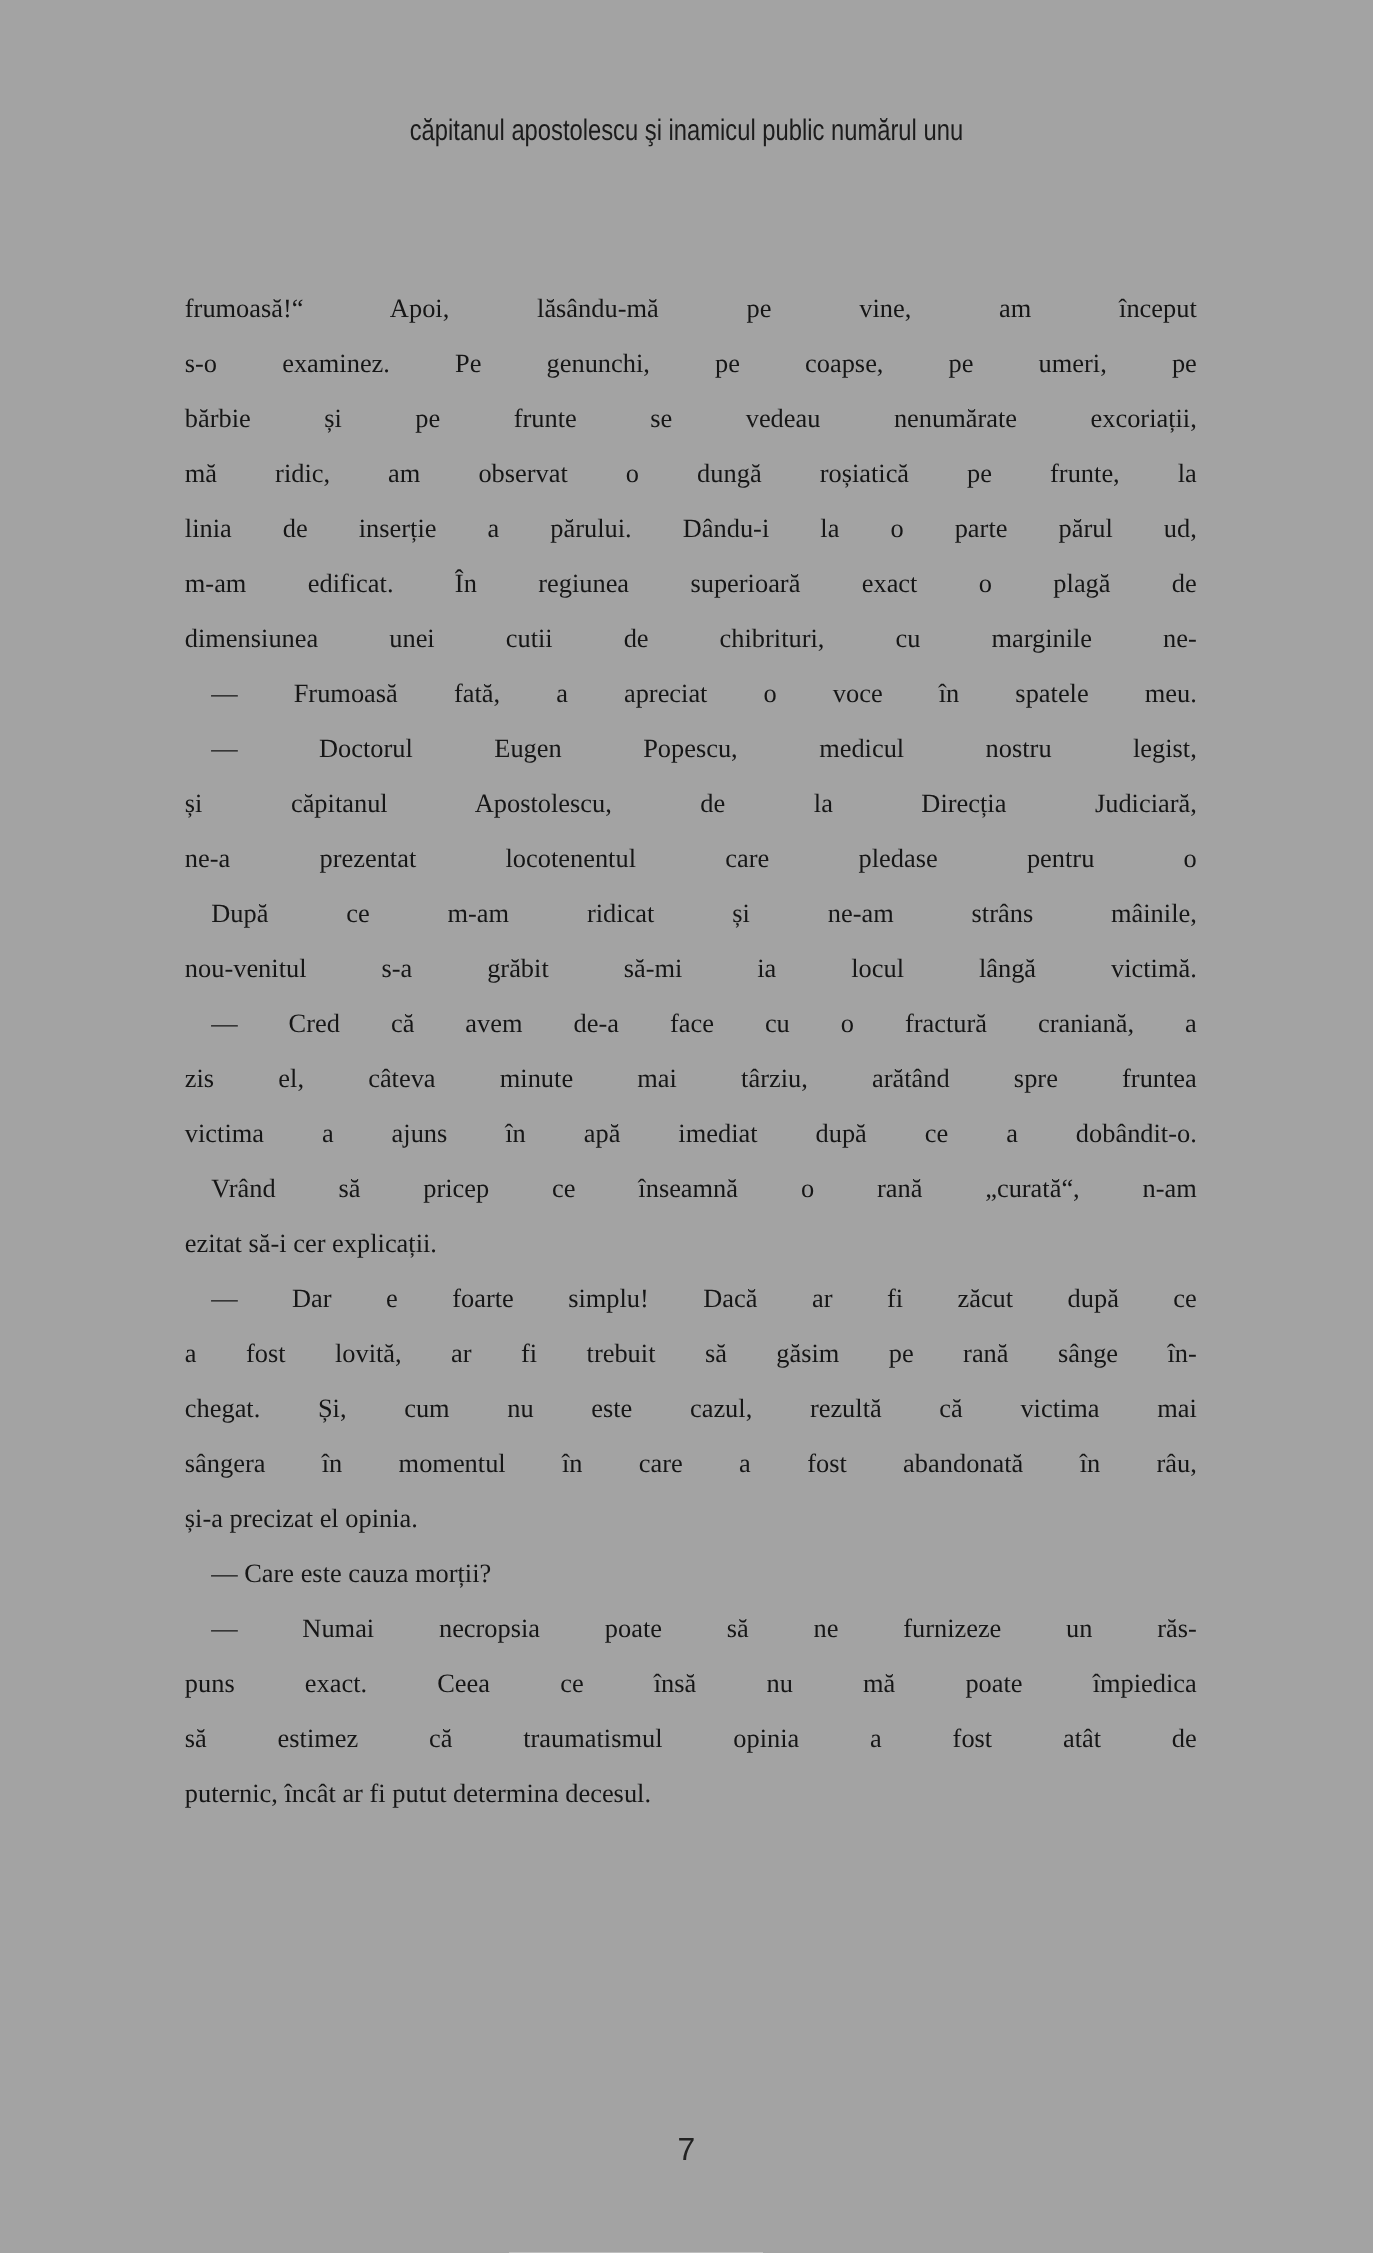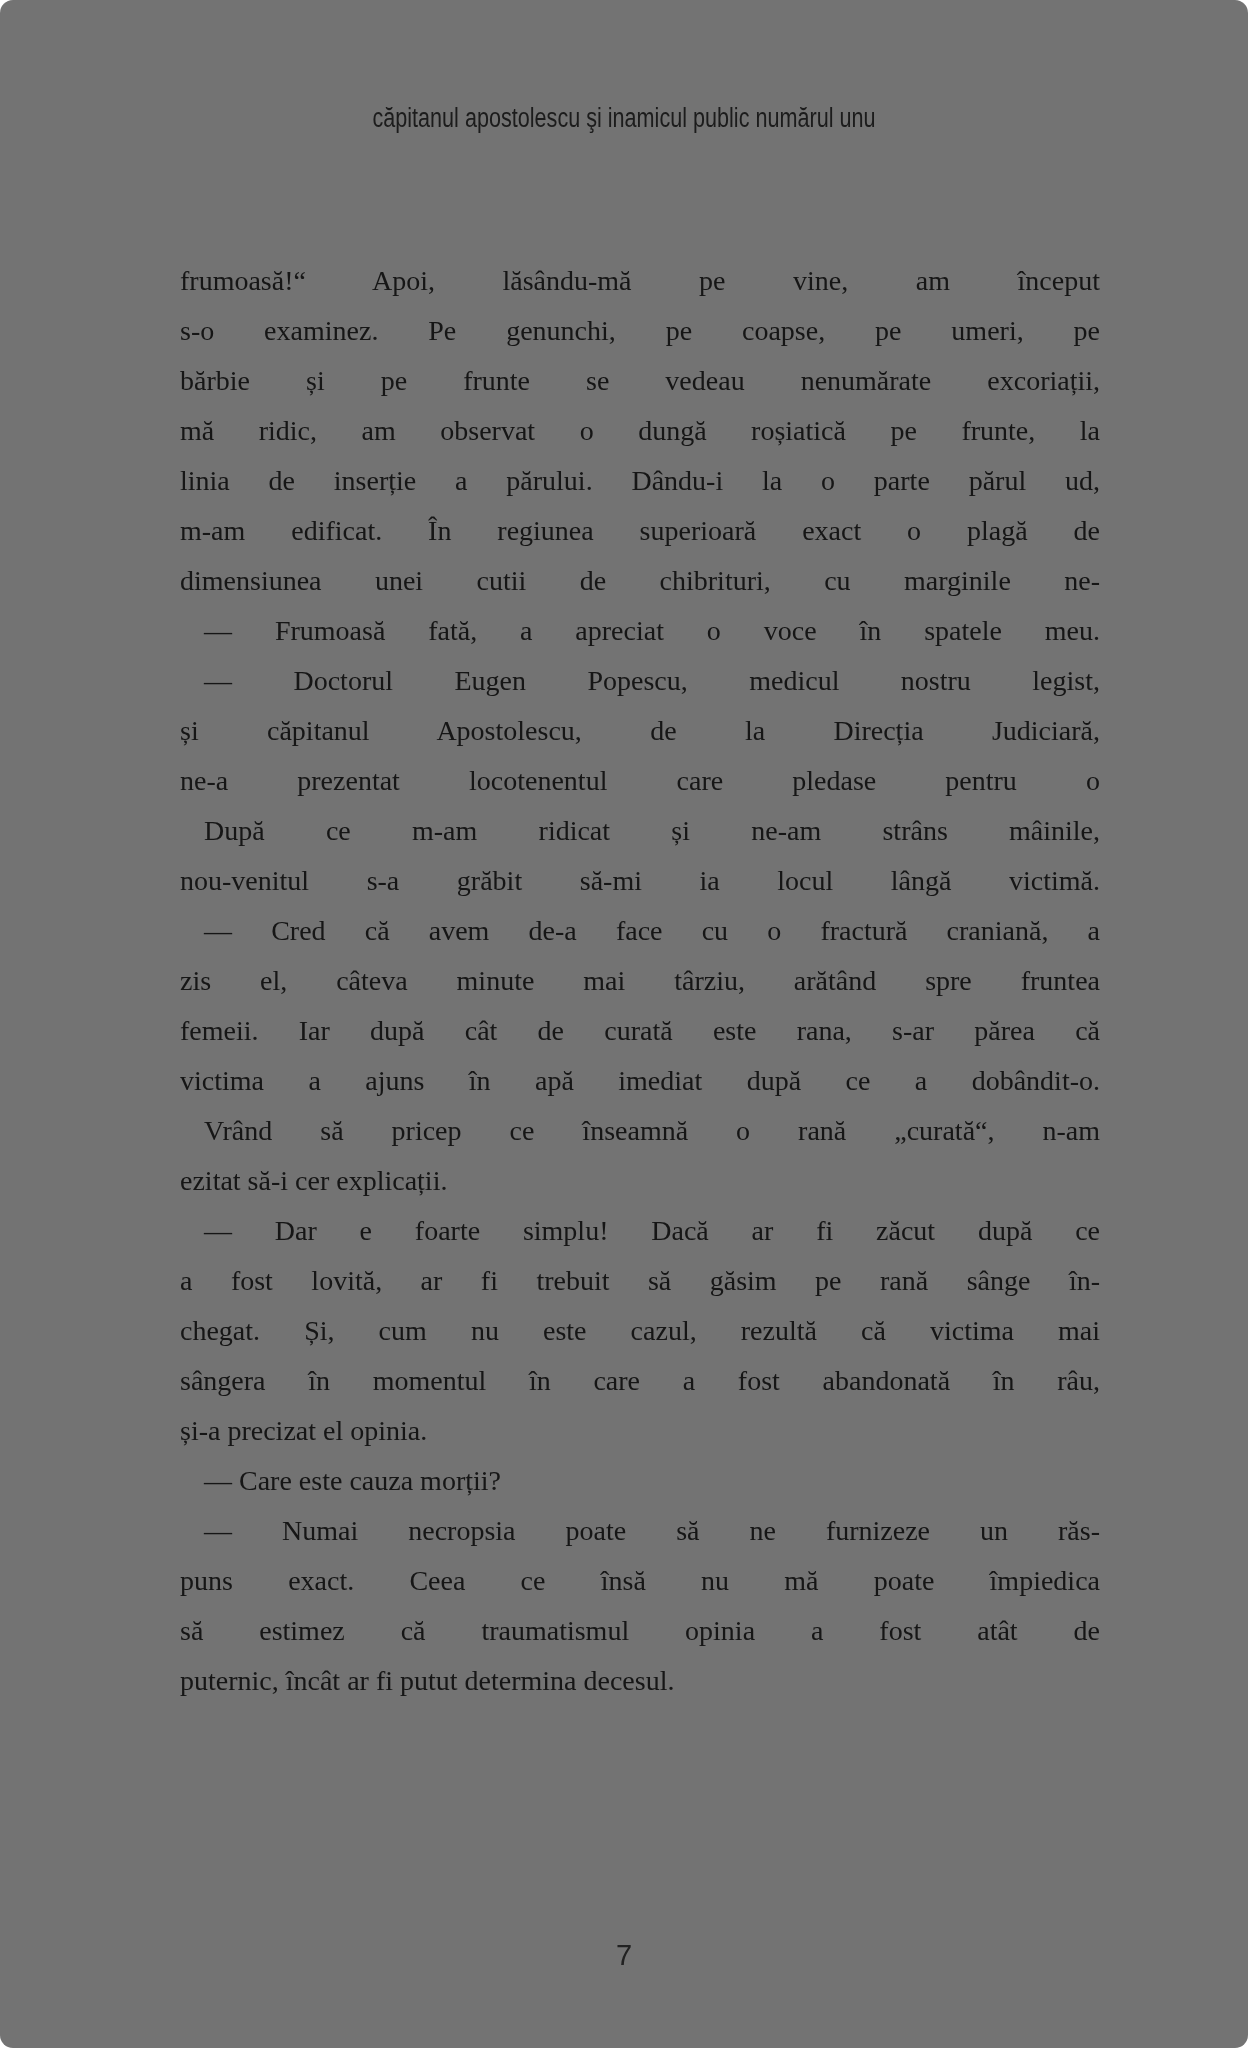--- a/index.html
+++ b/index.html
@@ -8,43 +8,42 @@
     height: 2048px;
     background: #ffffff;
     position: relative;
     font-family: "Liberation Serif", serif;
     color: #161616;
     overflow: hidden;
   }
   .sheet {
     position: absolute;
     inset: 0;
-    background: #737373;
-    border-radius: 13px;
+    background: #a3a3a3;
   }
   .running-header {
     position: absolute;
     top: 103px;
     left: 0;
     width: 100%;
     text-align: center;
     font-family: "Liberation Sans", sans-serif;
     font-size: 27px;
     line-height: 30px;
     color: #1c1c1c;
     transform: scaleX(0.80);
     transform-origin: 50% 50%;
     white-space: nowrap;
   }
   .textblock {
     position: absolute;
-    left: 180px;
+    left: 168px;
     top: 256px;
     width: 920px;
-    font-size: 28px;
+    font-size: 24px;
     line-height: 50px;
   }
   .line {
     height: 50px;
     text-align: justify;
     text-align-last: left;
     -moz-text-align-last: left;
   }
   .line.j {
     text-align-last: justify;
@@ -80,21 +79,20 @@
       <div class="line j">m-am edificat. În regiunea superioară exact o plagă de</div>
       <div class="line j">dimensiunea unei cutii de chibrituri, cu marginile ne-</div>
       <div class="line j ind">— Frumoasă fată, a apreciat o voce în spatele meu.</div>
       <div class="line j ind">— Doctorul Eugen Popescu, medicul nostru legist,</div>
       <div class="line j">și căpitanul Apostolescu, de la Direcția Judiciară,</div>
       <div class="line j">ne-a prezentat locotenentul care pledase pentru o</div>
       <div class="line j ind">După ce m-am ridicat și ne-am strâns mâinile,</div>
       <div class="line j">nou-venitul s-a grăbit să-mi ia locul lângă victimă.</div>
       <div class="line j ind">— Cred că avem de-a face cu o fractură craniană, a</div>
       <div class="line j">zis el, câteva minute mai târziu, arătând spre fruntea</div>
-      <div class="line j">femeii. Iar după cât de curată este rana, s-ar părea că</div>
       <div class="line j">victima a ajuns în apă imediat după ce a dobândit-o.</div>
       <div class="line j ind">Vrând să pricep ce înseamnă o rană „curată“, n-am</div>
       <div class="line">ezitat să-i cer explicații.</div>
       <div class="line j ind">— Dar e foarte simplu! Dacă ar fi zăcut după ce</div>
       <div class="line j">a fost lovită, ar fi trebuit să găsim pe rană sânge în-</div>
       <div class="line j">chegat. Și, cum nu este cazul, rezultă că victima mai</div>
       <div class="line j">sângera în momentul în care a fost abandonată în râu,</div>
       <div class="line">și-a precizat el opinia.</div>
       <div class="line ind">— Care este cauza morții?</div>
       <div class="line j ind">— Numai necropsia poate să ne furnizeze un răs-</div>

